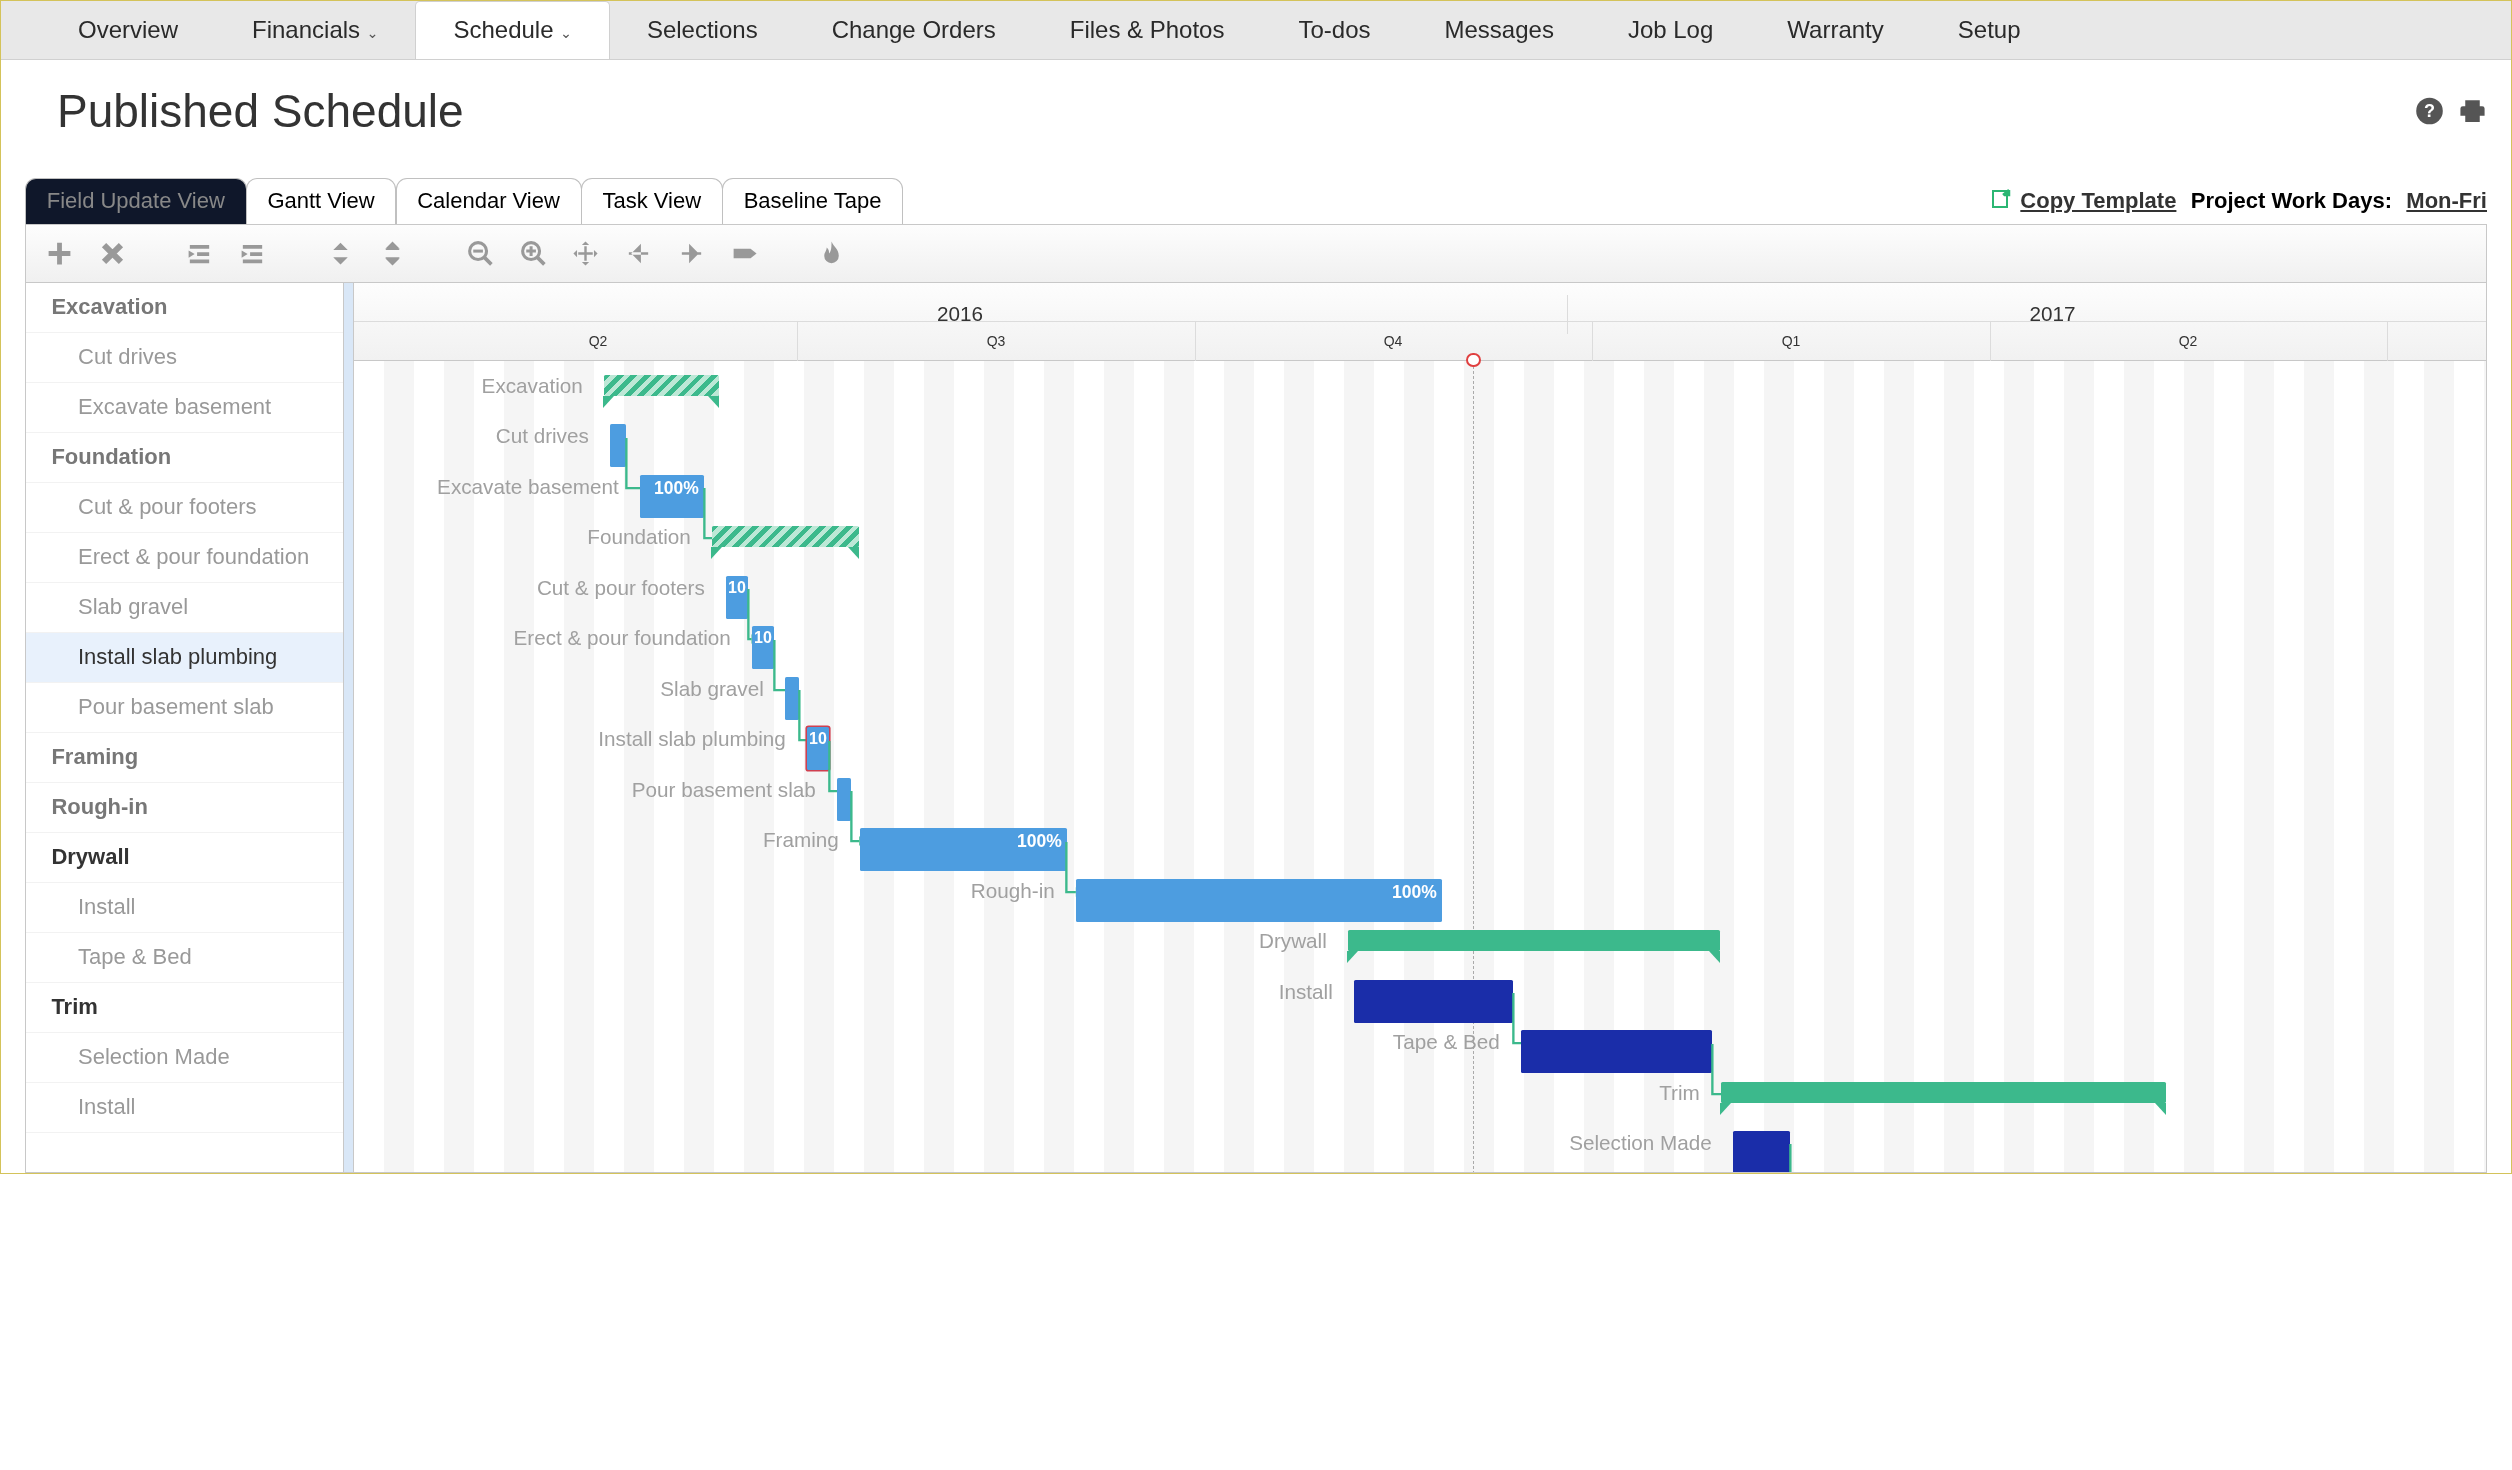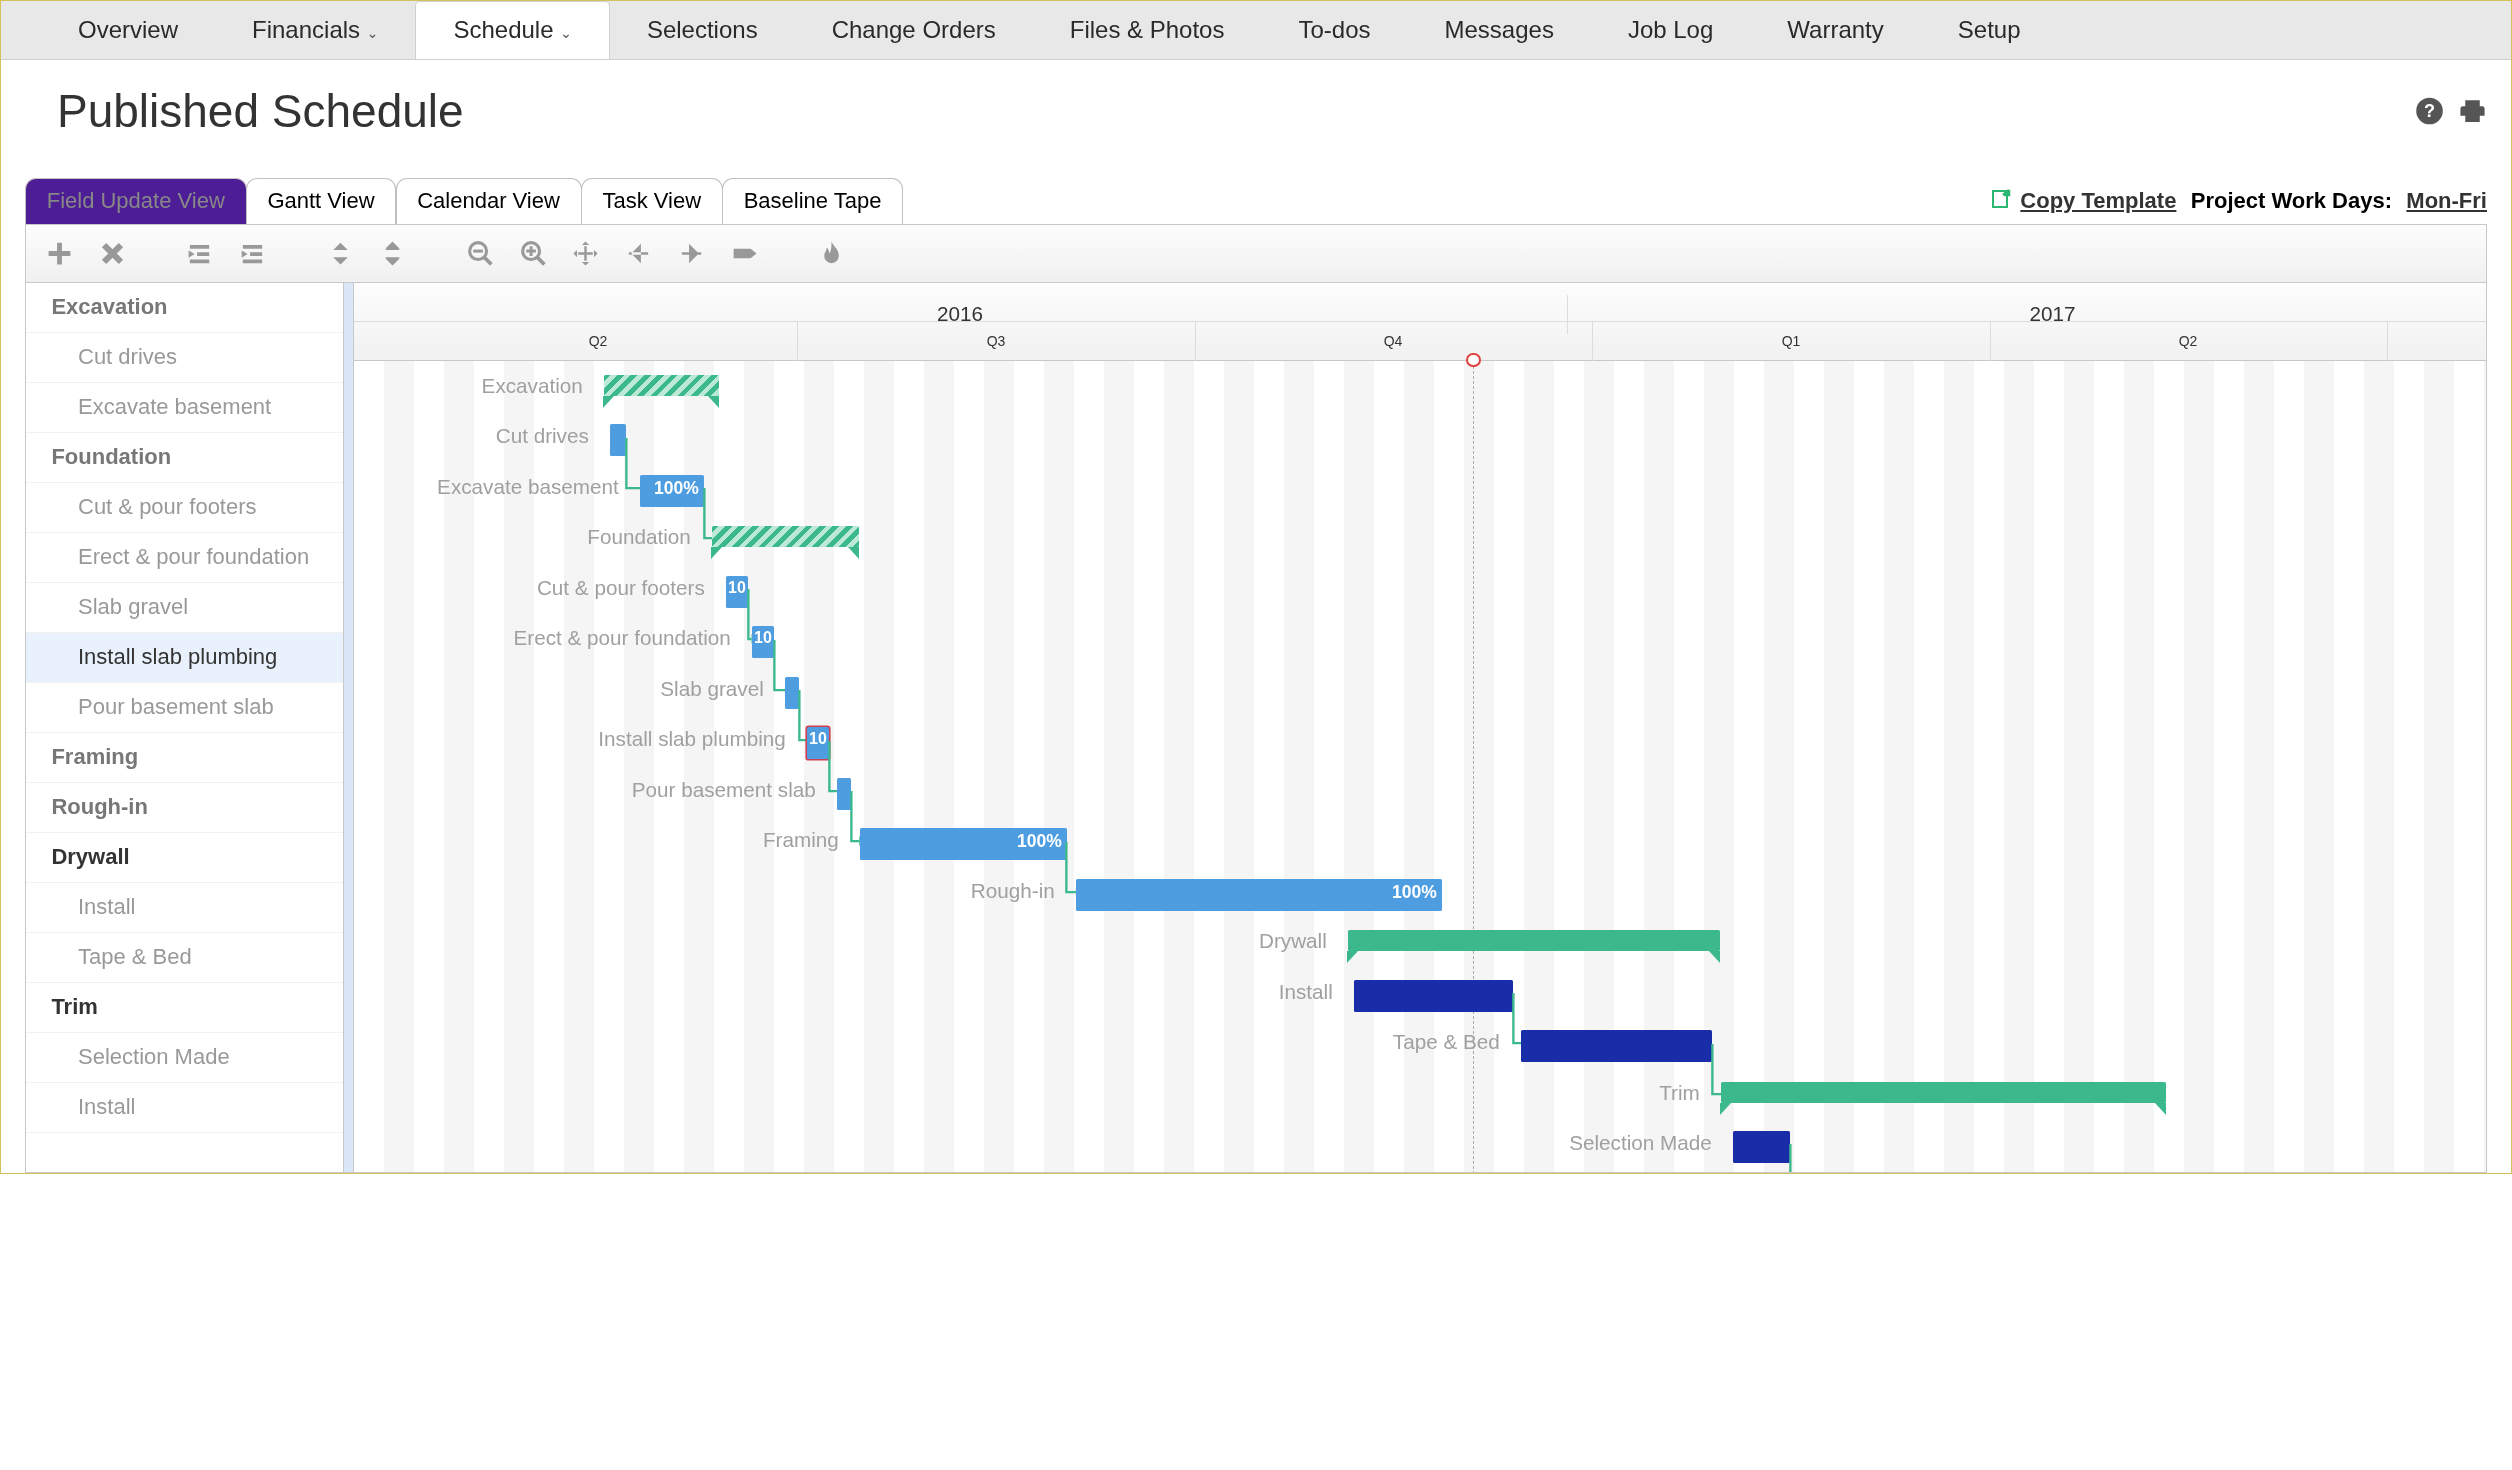--- a/index.html
+++ b/index.html
@@ -20,21 +20,21 @@
 
 .page-body { padding: 24px 24px 0; }
 .page-title-row { display: flex; align-items: center; margin-left: 32px; }
 .page-title { font-size: 46px; font-weight: 400; color: #333; }
 .page-title-icons { margin-left: auto; display: flex; gap: 14.3px; }
 .page-title-icons .hdr-icon svg { width: 32px; height: 32px; }
 
 .view-row { display: flex; align-items: center; margin-top: 40px; }
 .view-tabs { display: flex; }
 .view-tab { padding: 9.5px 20.7px; font-size: 22px; border: 0.8px solid #c0c0c0; border-bottom: none; border-radius: 11px 11px 0 0; margin-right: -0.8px; background: #fff; cursor: pointer; }
-.view-tab.disabled { background: #4c1d95; color: #888; }
+.view-tab.disabled { background: #0f172a; color: #888; }
 .view-right { margin-left: auto; display: flex; align-items: center; gap: 14.3px; font-size: 22px; font-weight: bold; }
 .copy-tpl { display: flex; align-items: center; gap: 6.4px; text-decoration: underline; color: #333; cursor: pointer; }
 .copy-icon svg { width: 24px; height: 24px; fill: #2bb673; }
 .work-days-link { text-decoration: underline; color: #333; cursor: pointer; }
 
 .toolbar { display: flex; align-items: center; gap: 20.7px; padding: 12.7px 17.5px; border: 0.8px solid #c8c8c8; background: linear-gradient(#fdfdfd,#f0f0f0); }
 .tb-btn { width: 32px; height: 32px; display: inline-flex; align-items: center; justify-content: center; cursor: pointer; }
 .tb-btn svg { width: 29px; height: 29px; fill: #999; }
 .tb-sep { width: 14.3px; }
 
@@ -57,21 +57,21 @@
 .q-row { height: 39px; position: relative; }
 .q-cell { position: absolute; top: 0; height: 39px; display: flex; align-items: center; justify-content: center; font-size: 14px; color: #333; border-right: 0.8px solid #dcdcdc; }
 
 .chart-body { position: relative; height: 813px; }
 .stripes { position: absolute; inset: 0; background: repeating-linear-gradient(to right, #fff 0, #fff 30px, #f5f5f5 30px, #f5f5f5 60px); }
 .today-line { position: absolute; top: 0; bottom: 0; border-left: 1.6px dashed #aaa; }
 .today-mark { position: absolute; top: -8px; left: -7.2px; width: 14.3px; height: 14.3px; border: 2.4px solid #e04040; border-radius: 50%; background: #fff; }
 
 .g-row { position: absolute; left: 0; right: 0; height: 50px; }
 .g-label { position: absolute; top: 0; height: 50px; display: flex; align-items: center; font-size: 20.7px; color: #a0a0a0; justify-content: flex-end; padding-right: 12.7px; }
-.g-bar { position: absolute; top: 12.7px; height: 32px; border-radius: 1.6px; }
+.g-bar { position: absolute; top: 12.7px; height: 43px; border-radius: 1.6px; }
 .g-bar.blue { background: #4d9de0; }
 .g-bar.navy { background: #1a2da9; }
 .g-bar.teal { background: #3cb98c; height: 20.7px; top: 14.3px; }
 .g-bar.teal::after { content: ''; position: absolute; right: -0.8px; top: 20.7px; border-left: 11px solid transparent; border-right: 0 solid transparent; border-top: 12.7px solid #3cb98c; }
 .g-bar.teal::before { content: ''; position: absolute; left: -0.8px; top: 20.7px; border-right: 11px solid transparent; border-left: 0 solid transparent; border-top: 12.7px solid #3cb98c; }
 .g-bar.hatch { background: repeating-linear-gradient(135deg, #3cb98c 0, #3cb98c 4.8px, #bce8d6 4.8px, #bce8d6 9.5px); }
 .g-bar .pct { position: absolute; right: 4.8px; top: 3.2px; font-size: 17.5px; color: #fff; font-weight: 600; }
 .g-bar.small .pct { font-size: 16px; right: 1.6px; }
 .g-bar.outlined { box-shadow: 0 0 0 1.6px #d04050; }
 

